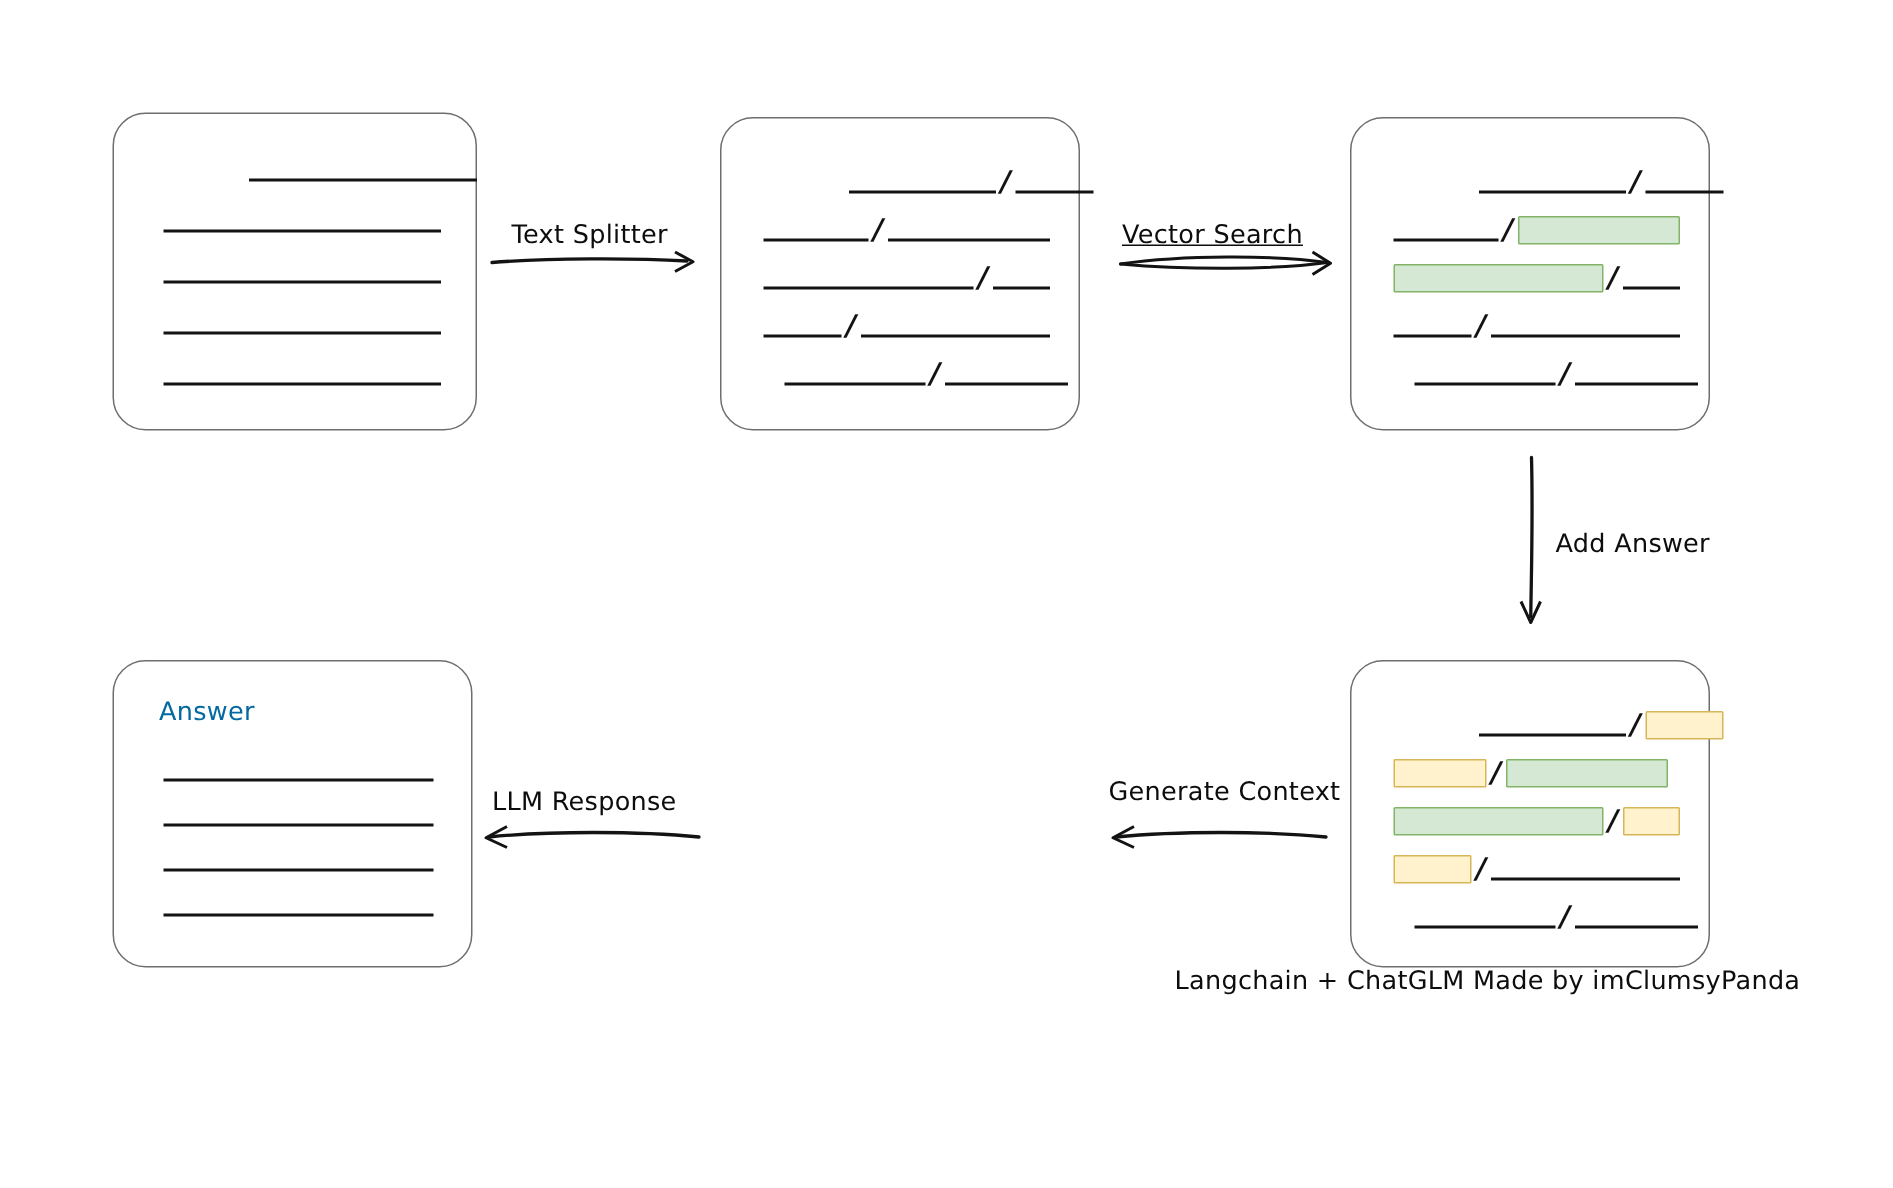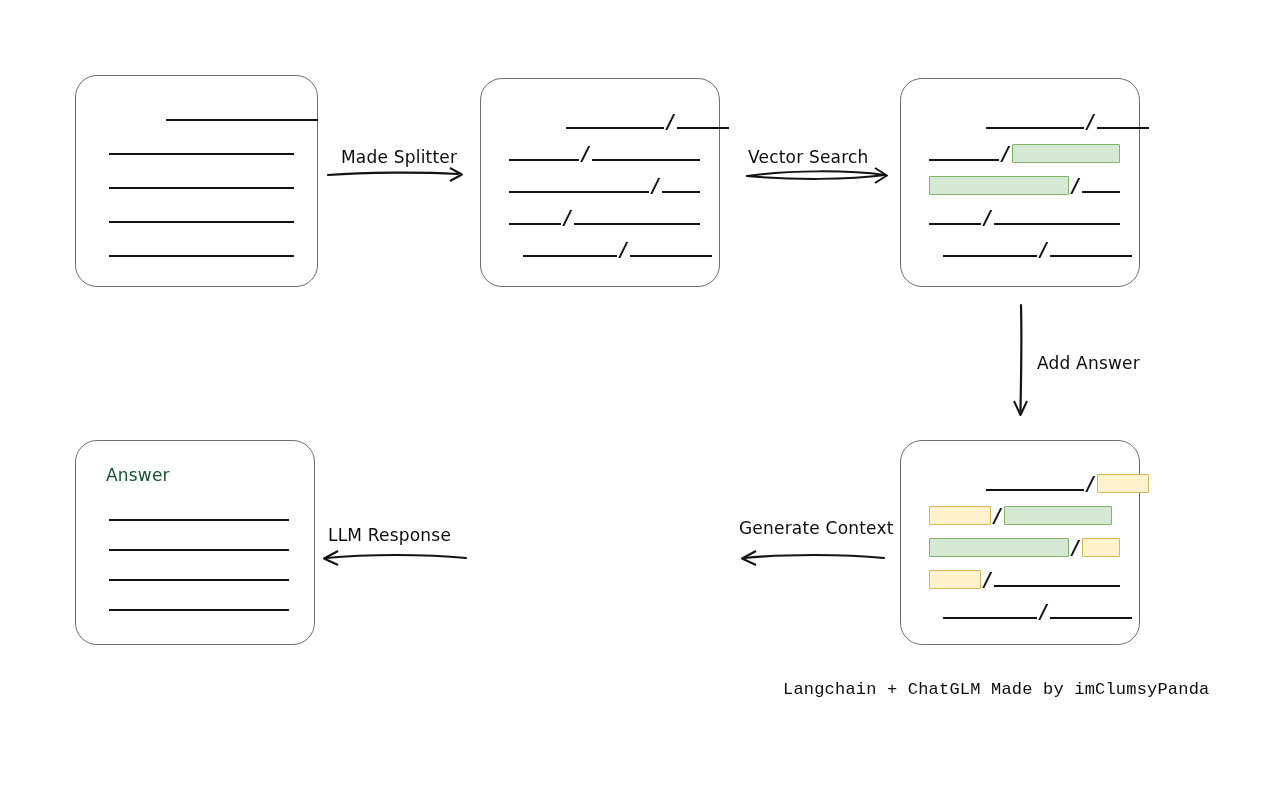--- a/index.html
+++ b/index.html
@@ -63,21 +63,21 @@
     border-radius: 1px;
   }
   .fill-green { background: #d5e8d4; border-color: #82b366; }
   .fill-yellow { background: #fff2cc; border-color: #d6b656; }
   .fill-red   { background: #f8cecc; border-color: #b85450; }
 
   .card-label {
     position: absolute;
     font-family: "DejaVu Sans", sans-serif;
     font-size: 17px;
-    color: #14532d;
+    color: #0369a1;
     letter-spacing: 0.2px;
     white-space: nowrap;
   }
   .bar {
     position: absolute;
     box-sizing: border-box;
     height: 19px;
     border-width: 1.4px;
     border-style: solid;
     border-radius: 1px;
@@ -127,21 +127,21 @@
         </div>
       </div>
   </div>
 
   <div class="edge" style="left:326px; top:160px; width:140px; height:24px;">
     <svg width="140" height="24" viewBox="0 0 140 24">
       <path d="M2,15 C40,12 96,12 132,14" stroke="#131313" stroke-width="2.2" fill="none" stroke-linecap="round"></path>
       <path d="M124,8 L136,14.5 L124,21" stroke="#131313" stroke-width="2" fill="none" stroke-linejoin="round"></path>
     </svg>
   </div>
-  <div class="edge-label" style="left:341px; top:147px;">Made Splitter</div>
+  <div class="edge-label" style="left:341px; top:147px;">Text Splitter</div>
 
   <div class="card" style="left:480px; top:78px; width:240px; height:209px;">
     <div class="card-inner">
         <div class="row" style="left: 85px; top: 32px;">
           <span class="seg-line" style="width: 98px;"></span>
           <span class="seg-slash">/</span>
           <span class="seg-line" style="width: 52px;"></span>
         </div>
         <div class="row" style="left: 28px; top: 64px;">
           <span class="seg-line" style="width: 70px;"></span>
@@ -166,21 +166,21 @@
       </div>
   </div>
 
   <div class="edge" style="left:745px; top:160px; width:146px; height:26px;">
     <svg width="146" height="26" viewBox="0 0 146 26">
       <path d="M2,16 C44,10 104,10 140,15" stroke="#131313" stroke-width="2" fill="none" stroke-linecap="round"></path>
       <path d="M2,16 C46,20 104,20 140,15" stroke="#131313" stroke-width="2" fill="none" stroke-linecap="round"></path>
       <path d="M130,8 L142,15.5 L130,23" stroke="#131313" stroke-width="2" fill="none" stroke-linejoin="round"></path>
     </svg>
   </div>
-  <div class="edge-label" style="left:748px; top:147px;">Vector Search</div>
+  <div class="edge-label" style="left:748px; top:147px;text-decoration:underline;">Vector Search</div>
 
   <div class="card" style="left:900px; top:78px; width:240px; height:209px;">
     <div class="card-inner">
         <div class="row" style="left: 85px; top: 32px;">
           <span class="seg-line" style="width: 98px;"></span>
           <span class="seg-slash">/</span>
           <span class="seg-line" style="width: 52px;"></span>
         </div>
         <div class="row" style="left: 28px; top: 64px;">
           <span class="seg-line" style="width: 70px;"></span>
@@ -273,15 +273,15 @@
           <div class="row" style="left: 33px; top: 122px;">
             <span class="seg-line" style="width: 180px;"></span>
           </div>
           <div class="row" style="left: 33px; top: 152px;">
             <span class="seg-line" style="width: 180px;"></span>
           </div>
         </div>
     </div>
   </div>
 
-  <div class="footer" style="left:783px; top:680px;font-family:Liberation Mono, monospace;">Langchain + ChatGLM Made by imClumsyPanda</div>
+  <div class="footer" style="left:783px; top:644px;">Langchain + ChatGLM Made by imClumsyPanda</div>
 
 </div>
 
 </body></html>

